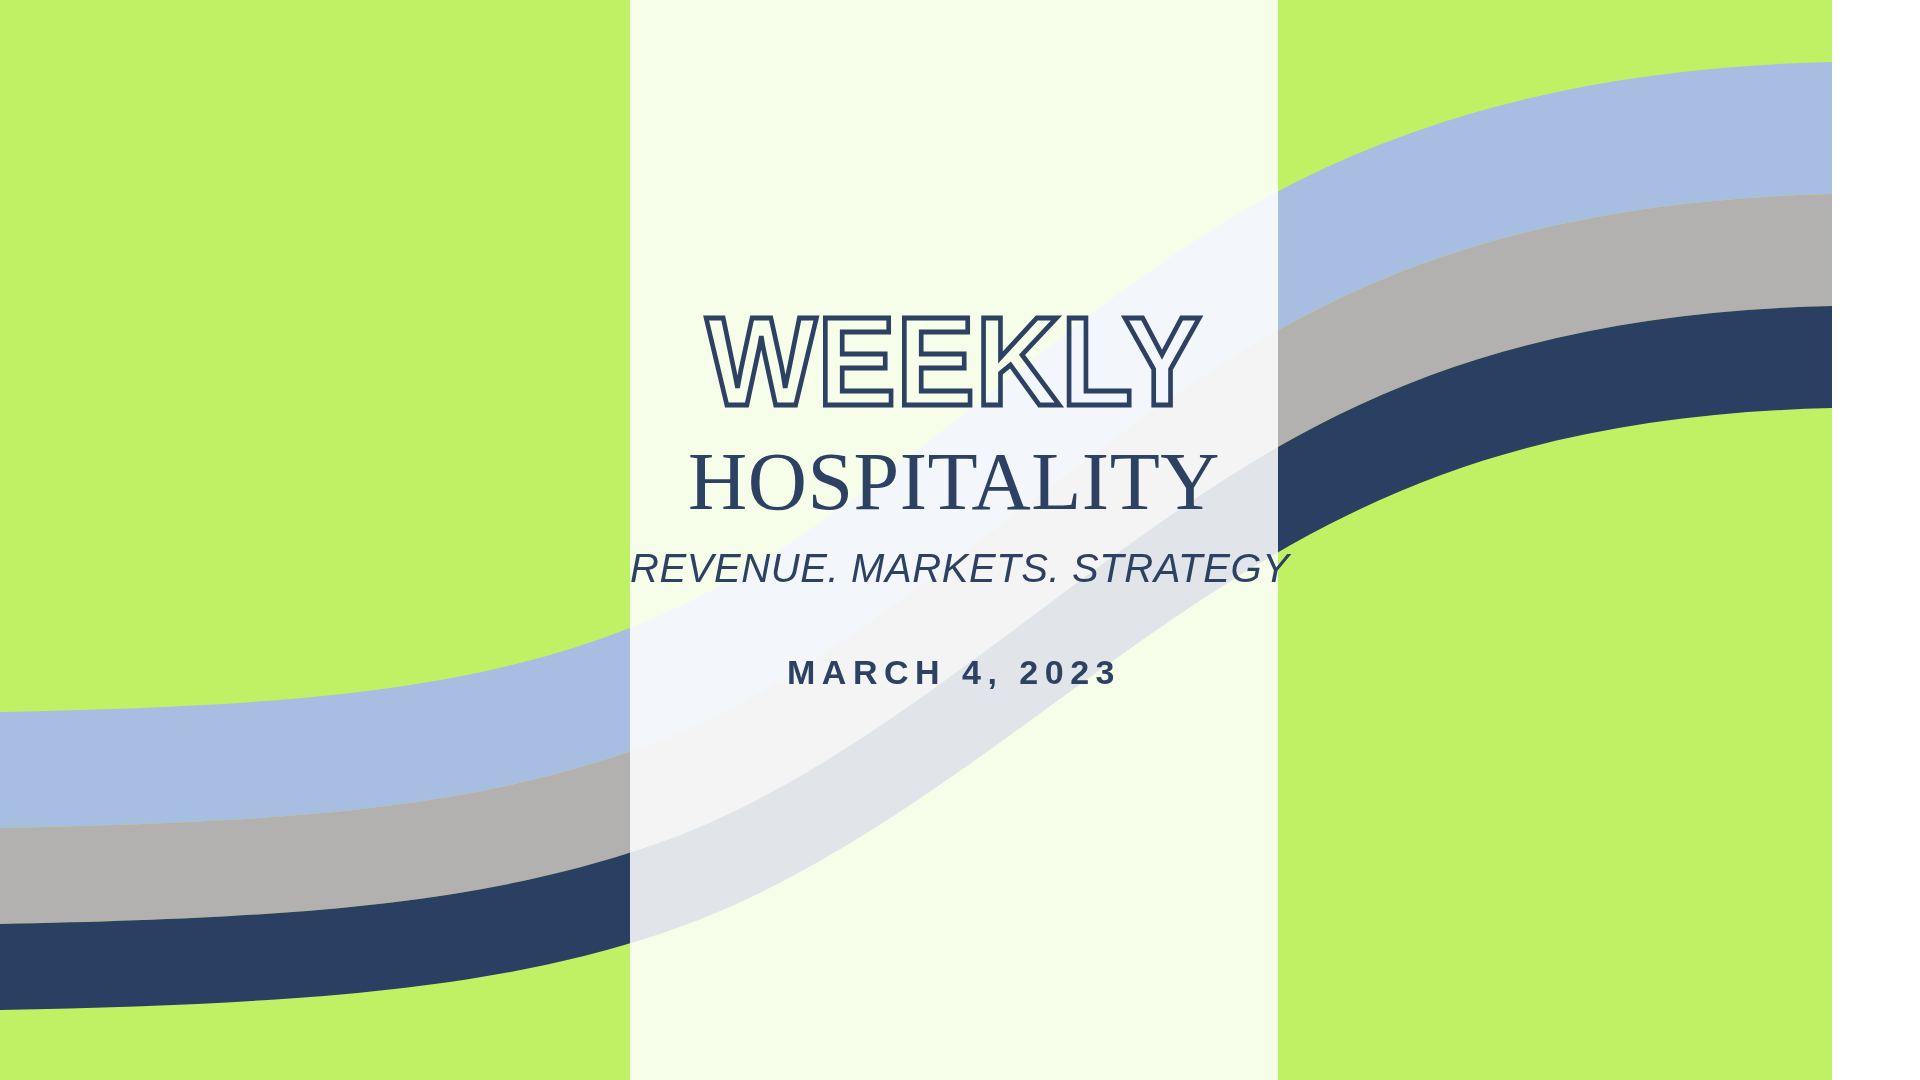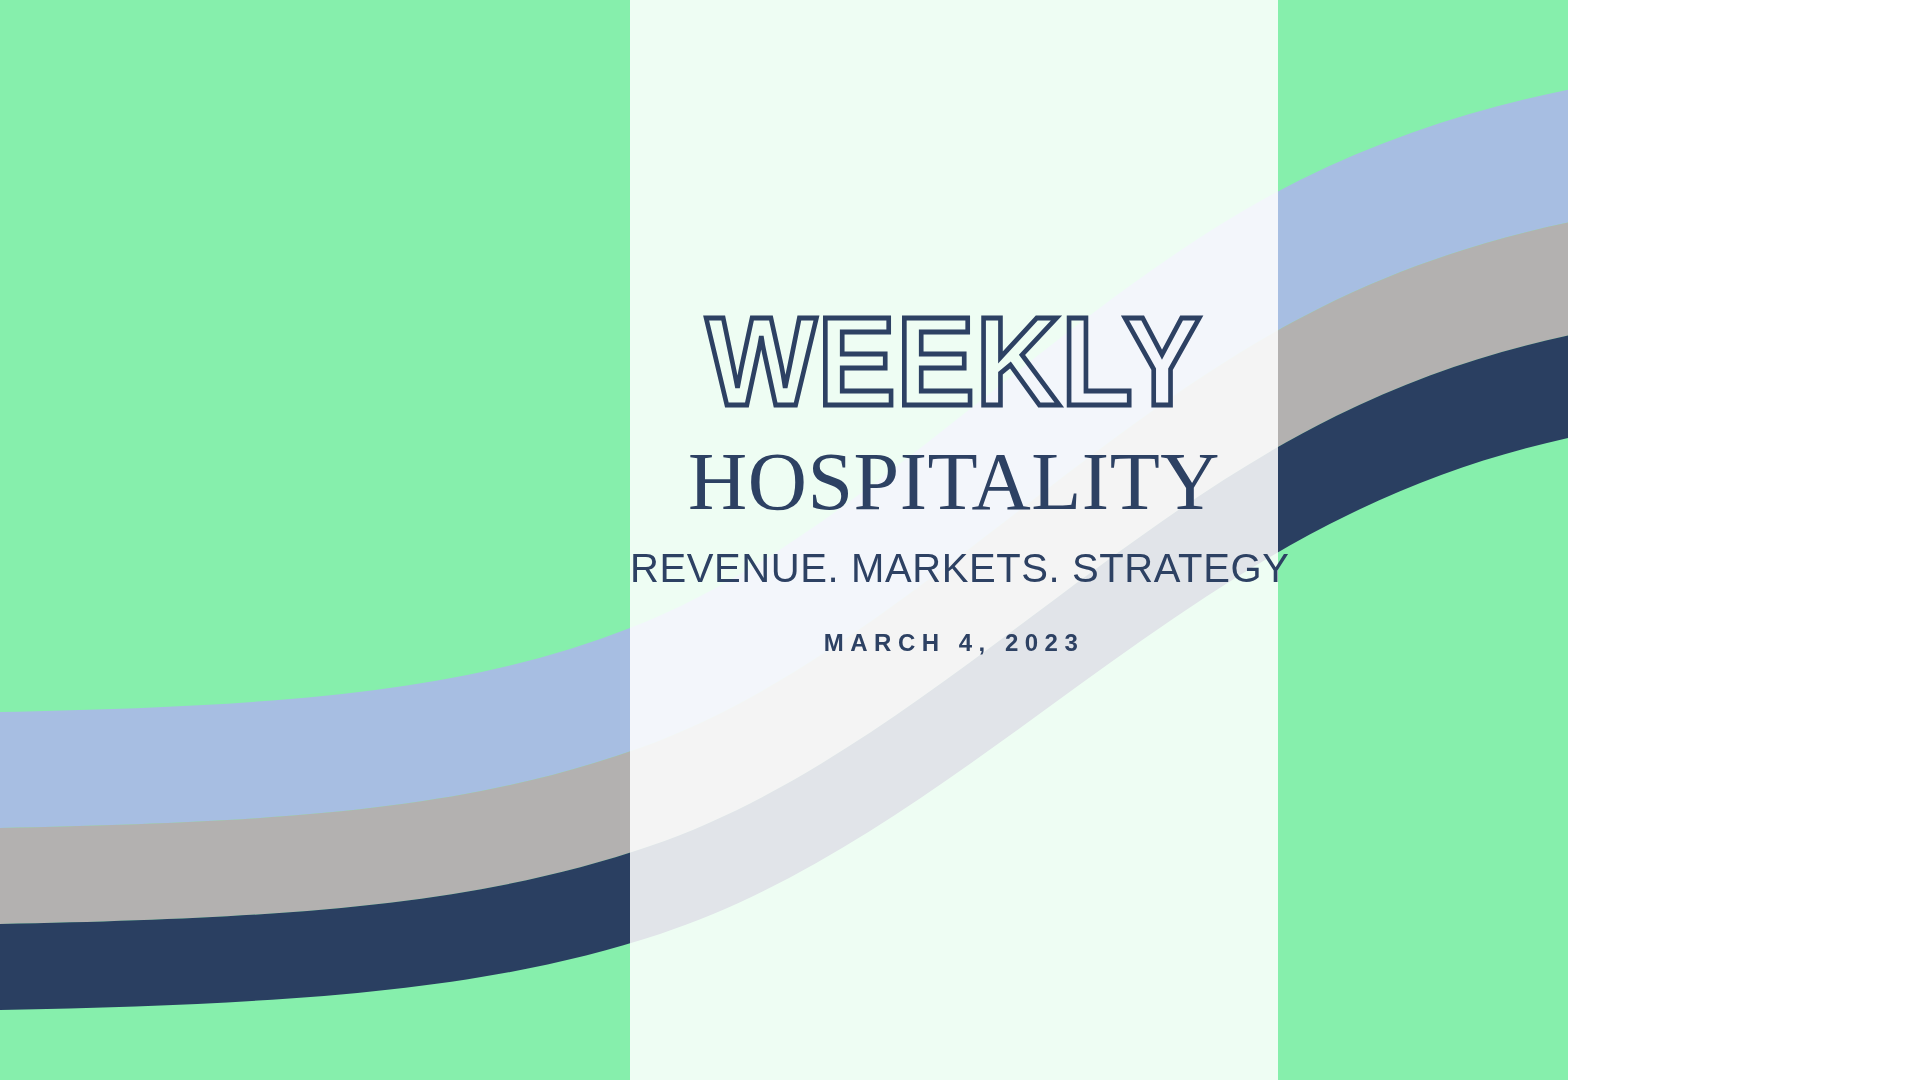--- a/index.html
+++ b/index.html
@@ -9,23 +9,23 @@
   }
   body {
     width: 1920px;
     height: 1080px;
     overflow: hidden;
     font-family: "Liberation Sans", sans-serif;
   }
 
   #poster {
     position: relative;
-    width: 1568px;
+    width: 1832px;
     height: 1080px;
-    background: #86efac;
+    background: #bef264;
     overflow: hidden;
   }
 
   #wave-layer {
     position: absolute;
     inset: 0;
     width: 1920px;
     height: 1080px;
   }
 
@@ -80,32 +80,33 @@
   .subtitle {
     display: block;
     font-family: "Liberation Sans", sans-serif;
     font-weight: 400;
     font-size: 40px;
     line-height: 1.1;
     letter-spacing: 0.6px;
     color: #2d4163;
     margin-top: 22px;
     white-space: nowrap;
+    font-style: italic;
   }
 
   
   .date {
     display: block;
     font-family: "Liberation Sans", sans-serif;
     font-weight: 700;
-    font-size: 24px;
+    font-size: 34px;
     line-height: 1;
     letter-spacing: 6.5px;
     color: #2d4163;
-    margin-top: 41px;
+    margin-top: 65px;
     white-space: nowrap;
     text-align: center;
   }
 </style>
 </head>
 <body>
 
 <div id="poster">
 
   <svg id="wave-layer" viewBox="0 0 1920 1080" width="1920" height="1080" preserveAspectRatio="none" xmlns="http://www.w3.org/2000/svg">

